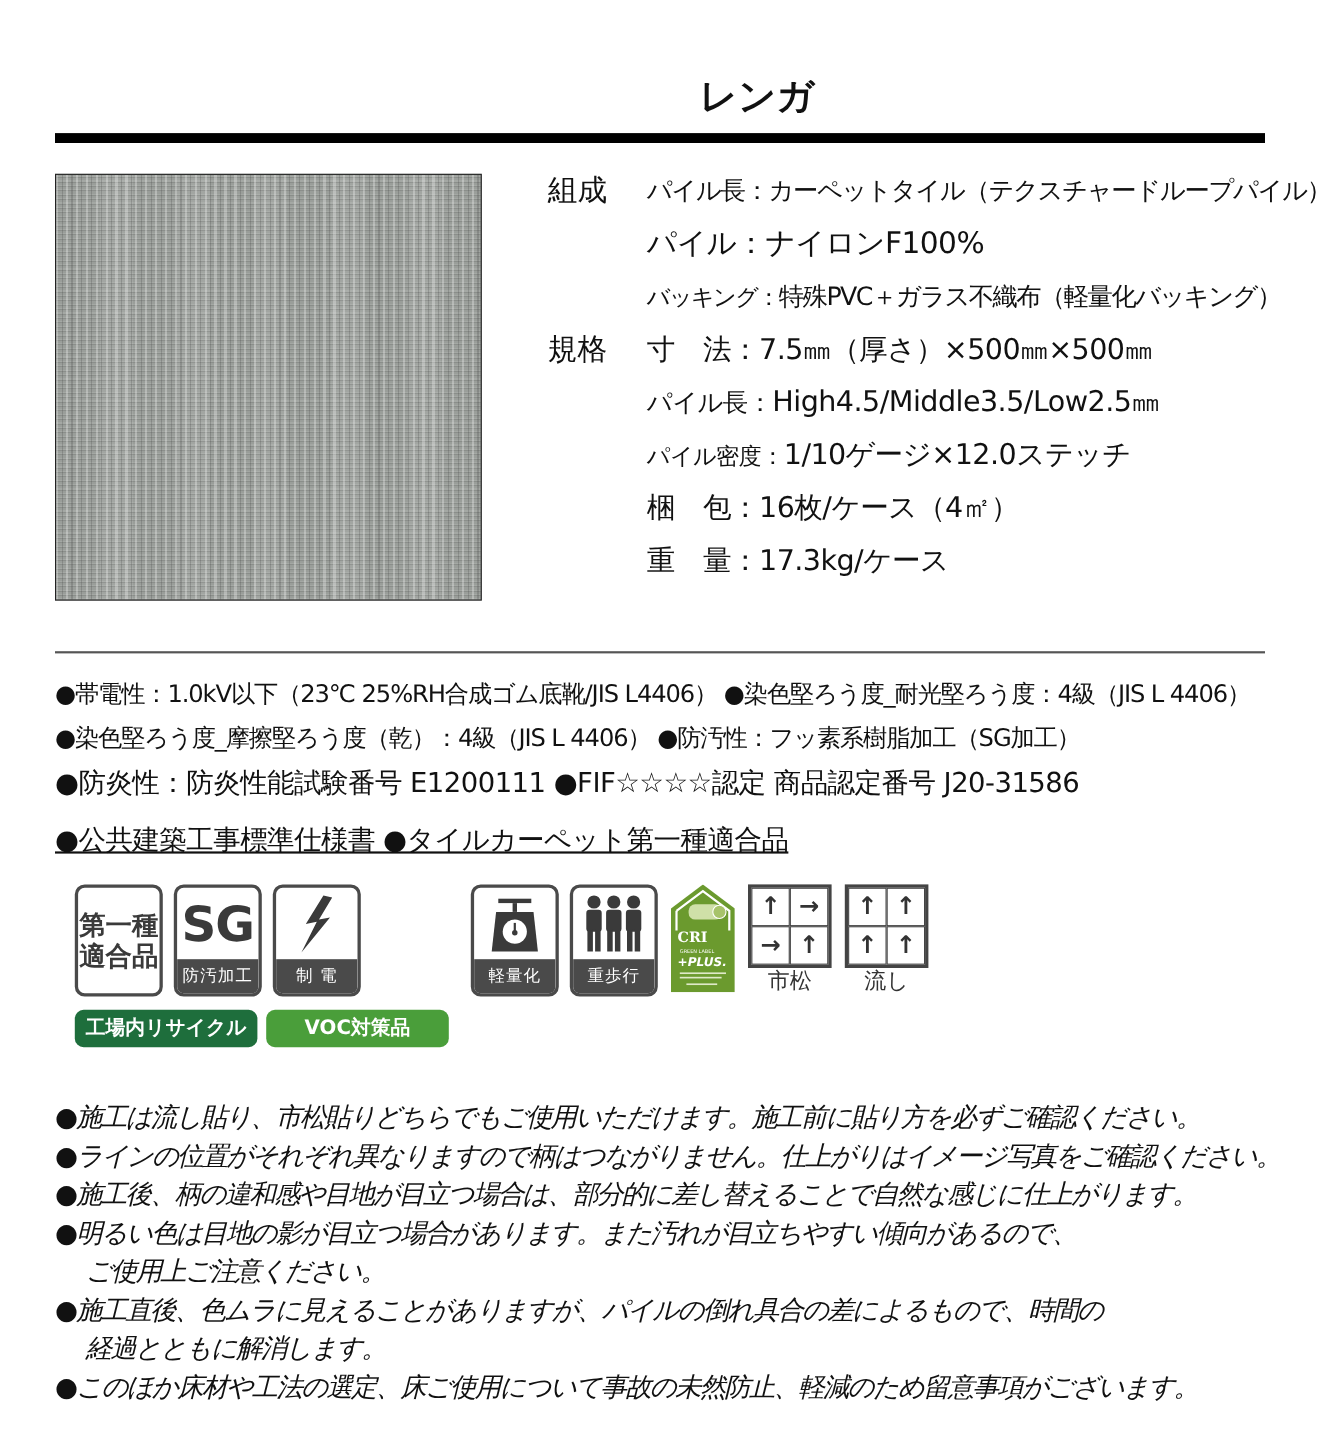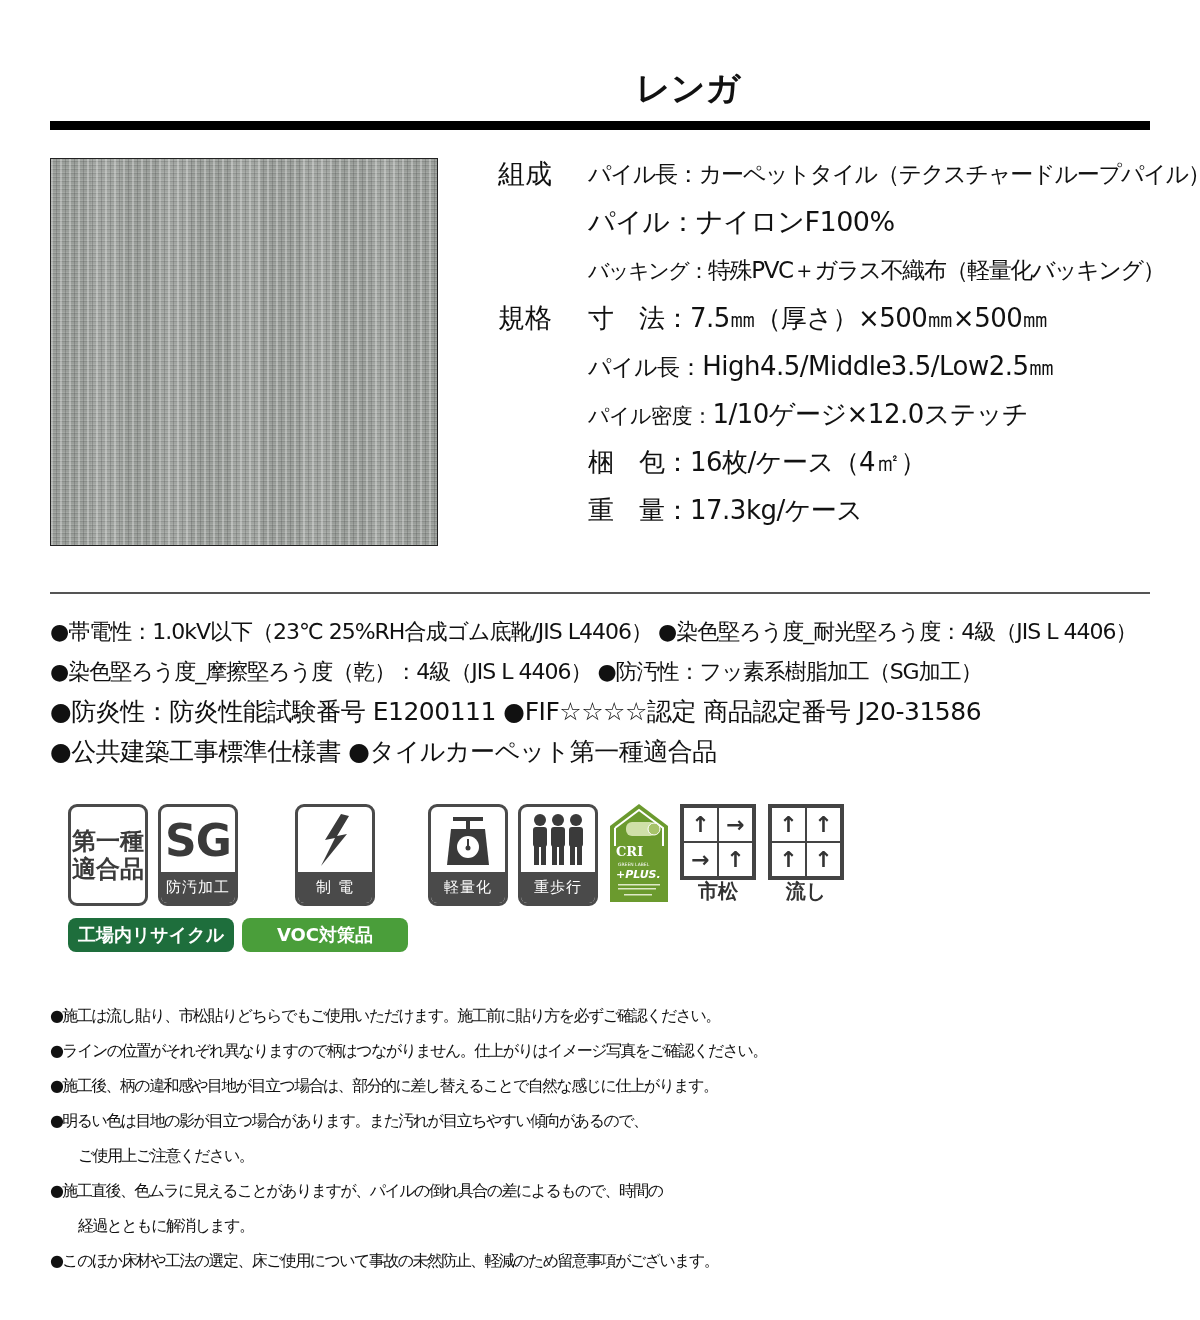--- a/index.html
+++ b/index.html
@@ -62,29 +62,29 @@
   }
   .pattern { position: absolute; top: 0; width: 78px; height: 104px; }
   .grid2 {
     position: absolute; left: 0; top: 0; width: 76px; height: 76px;
     border: 3px solid #444; display: grid; grid-template-columns: 1fr 1fr; grid-template-rows: 1fr 1fr;
   }
   .grid2 span {
     border: 1.5px solid #444; display: flex; align-items: center; justify-content: center;
     font-size: 22px; font-weight: bold; color: #333;
   }
-  .pattern .cap { position: absolute; left: 0; top: 74px; width: 76px; text-align: center; font-size: 20px; color: #333; font-weight: bold; }
+  .pattern .cap { position: absolute; left: 0; top: 74px; width: 76px; text-align: center; font-size: 20px; color: #333; }
 
   .badge {
     position: absolute; top: 918px; height: 34px; border-radius: 8px; color: #fff;
     font-size: 18px; font-weight: bold; text-align: center; line-height: 34px;
   }
 
   .notes { position: absolute; left: 50px; top: 998px; width: 1130px; }
-  .note-line { position: absolute; left: 0; white-space: nowrap; font-size: 16px; line-height: 36px; letter-spacing: -1.6px; }
+  .note-line { position: absolute; left: 0; white-space: nowrap; font-size: 24px; line-height: 36px; letter-spacing: -1.6px; font-style: italic; }
   .note-line.cont { left: 28px; }
 </style>
 </head>
 <body>
 
 <div class="title-wrap">
   <div class="title-sub">レンガ</div>
 </div>
 <div class="title-rule"></div>
 
@@ -119,37 +119,37 @@
     <span class="spec-line" style="font-size:26px;"><span class="lbl">重　量：</span><span>17.3kg/ケース</span></span>
   </div>
 </div>
 
 <div class="divider"></div>
 
 <div class="features">
   <div class="feat-line s" style="top:0;">●帯電性：1.0kV以下（23℃ 25%RH合成ゴム底靴/JIS L4406） ●染色堅ろう度_耐光堅ろう度：4級（JIS L 4406）</div>
   <div class="feat-line s" style="top:40px;">●染色堅ろう度_摩擦堅ろう度（乾）：4級（JIS L 4406） ●防汚性：フッ素系樹脂加工（SG加工）</div>
   <div class="feat-line l" style="top:80px;">●防炎性：防炎性能試験番号 E1200111 ●FIF☆☆☆☆認定 商品認定番号 J20-31586</div>
-  <div class="feat-line l" style="top:120px;">●公共建築工事標準仕様書 ●タイルカーペット第一種適合品</div>
+  <div class="feat-line l" style="top:132px;text-decoration:underline;">●公共建築工事標準仕様書 ●タイルカーペット第一種適合品</div>
 </div>
 
 <div class="icons">
   <div class="icon-card plain" style="left:0;">
     <div class="glyph">
       <span>第一種</span>
       <span>適合品</span>
     </div>
   </div>
   <div class="icon-card" style="left:90px;padding-left:24px;">
     <div class="glyph">
         <span class="sg-text">SG</span>
       </div>
     <div class="band">防汚加工</div>
   </div>
-  <div class="icon-card" style="left:180px;margin-left:47px;">
+  <div class="icon-card" style="left:180px;">
     <div class="glyph">
       <svg width="40" height="56" viewBox="0 0 40 56">
           <path d="M26 2 L10 28 L20 26 L6 54 L32 22 L22 24 L34 4 Z" fill="#3a3a3a"></path>
         </svg>
     </div>
     <div class="band">制 電</div>
   </div>
   <div class="icon-card" style="left:450px;">
     <div class="glyph">
       <svg width="58" height="56" viewBox="0 0 58 56">

